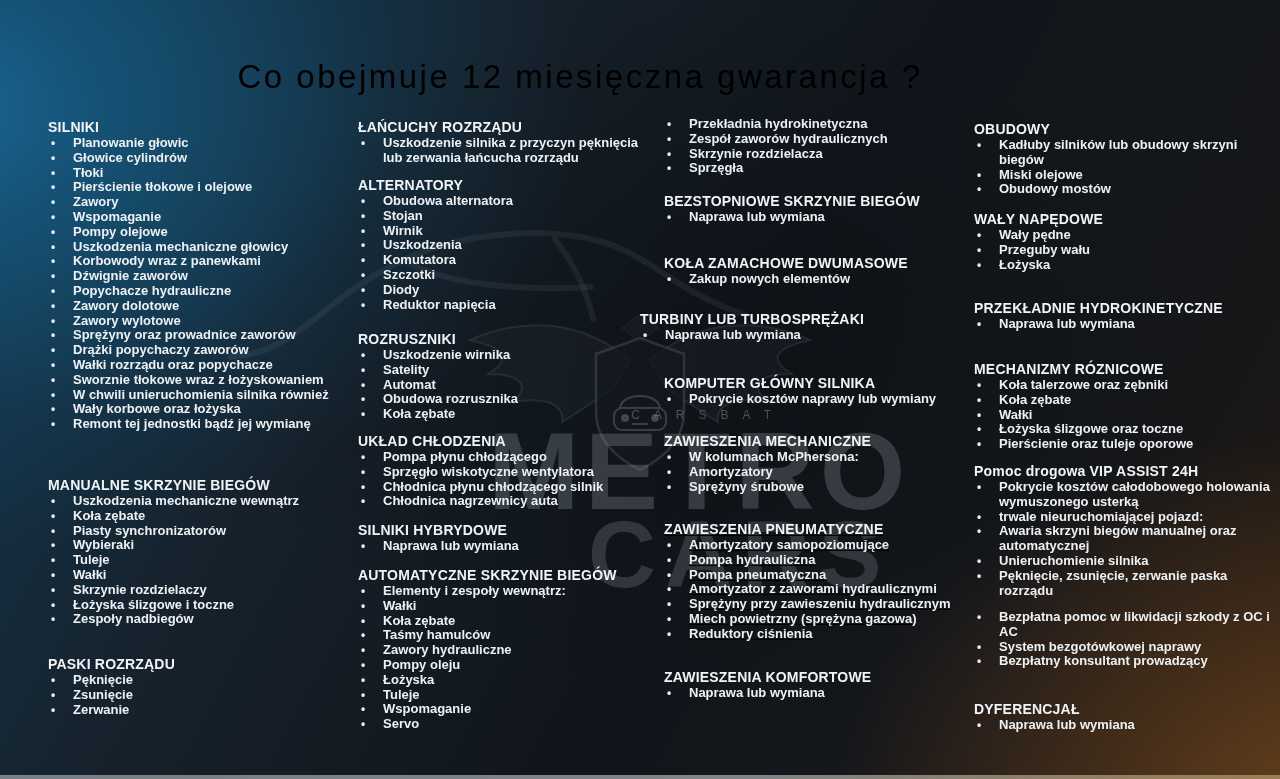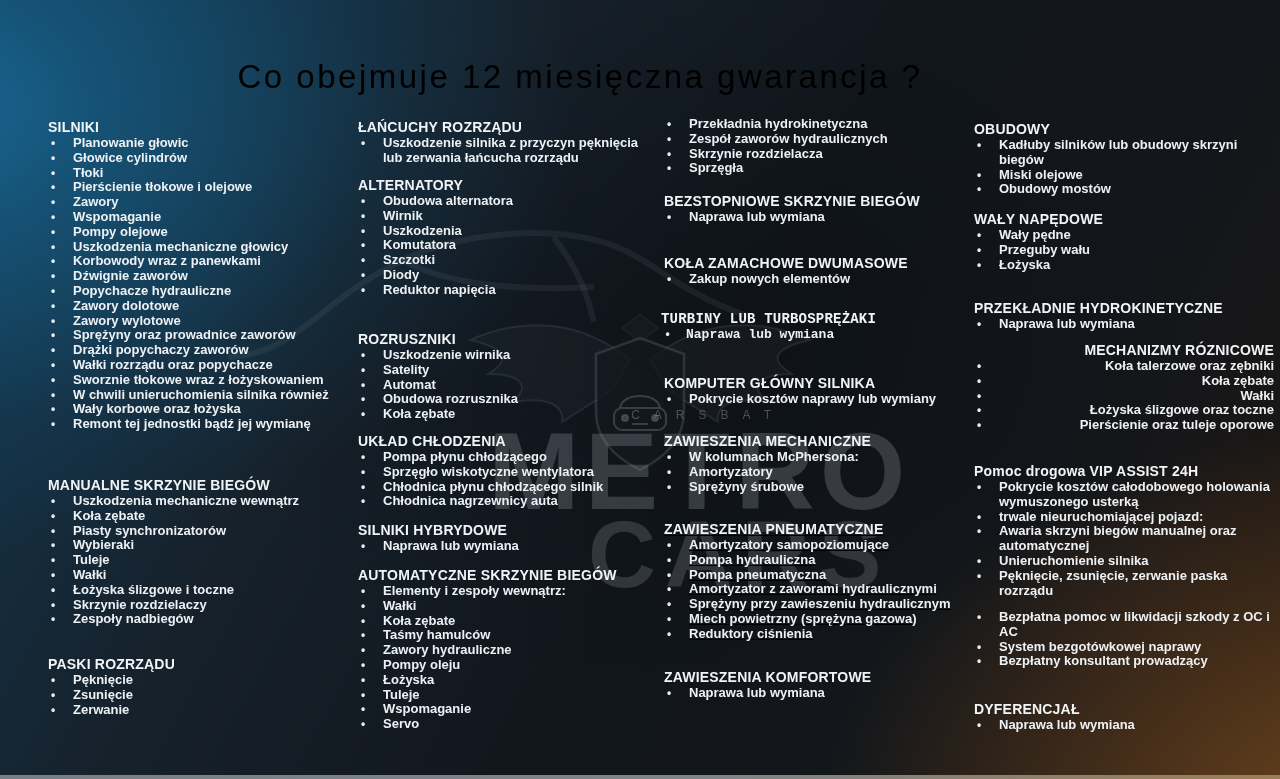--- a/index.html
+++ b/index.html
@@ -110,22 +110,22 @@
       </div>
       <div class="sec" style="left: 48px; top: 476px; width: 300px;">
         <h2>MANUALNE SKRZYNIE BIEGÓW</h2>
         <ul>
           <li>Uszkodzenia mechaniczne wewnątrz</li>
           <li>Koła zębate</li>
           <li>Piasty synchronizatorów</li>
           <li>Wybieraki</li>
           <li>Tuleje</li>
           <li>Wałki</li>
+          <li>Skrzynie rozdzielaczy</li>
           <li>Łożyska ślizgowe i toczne</li>
-          <li>Skrzynie rozdzielaczy</li>
           <li>Zespoły nadbiegów</li>
         </ul>
       </div>
       <div class="sec" style="left: 48px; top: 655px; width: 300px;">
         <h2>PASKI ROZRZĄDU</h2>
         <ul>
           <li>Pęknięcie</li>
           <li>Zsunięcie</li>
           <li>Zerwanie</li>
         </ul>
@@ -133,20 +133,21 @@
       <div class="sec" style="left: 358px; top: 118px; width: 292px;">
         <h2>ŁAŃCUCHY ROZRZĄDU</h2>
         <ul>
           <li>Uszkodzenie silnika z przyczyn pęknięcia lub zerwania łańcucha rozrządu</li>
         </ul>
       </div>
       <div class="sec" style="left: 358px; top: 176px; width: 292px;">
         <h2>ALTERNATORY</h2>
         <ul>
           <li>Obudowa alternatora</li>
+          <li>Stojan</li>
           <li>Wirnik</li>
           <li>Uszkodzenia</li>
           <li>Komutatora</li>
           <li>Szczotki</li>
           <li>Diody</li>
           <li>Reduktor napięcia</li>
         </ul>
       </div>
       <div class="sec" style="left: 358px; top: 330px; width: 292px;">
         <h2>ROZRUSZNIKI</h2>
@@ -201,21 +202,21 @@
         <ul>
           <li>Naprawa lub wymiana</li>
         </ul>
       </div>
       <div class="sec" style="left: 664px; top: 254px; width: 300px;">
         <h2>KOŁA ZAMACHOWE DWUMASOWE</h2>
         <ul>
           <li>Zakup nowych elementów</li>
         </ul>
       </div>
-      <div class="sec" style="left: 661px; top: 310px; width: 300px; font-family: Liberation Mono, monospace;">
+      <div class="sec" style="left: 640px; top: 310px; width: 300px;">
         <h2>TURBINY LUB TURBOSPRĘŻAKI</h2>
         <ul>
           <li>Naprawa lub wymiana</li>
         </ul>
       </div>
       <div class="sec" style="left: 664px; top: 374px; width: 300px;">
         <h2>KOMPUTER GŁÓWNY SILNIKA</h2>
         <ul>
           <li>Pokrycie kosztów naprawy lub wymiany</li>
         </ul>
@@ -261,21 +262,21 @@
           <li>Przeguby wału</li>
           <li>Łożyska</li>
         </ul>
       </div>
       <div class="sec" style="left: 974px; top: 299px; width: 300px;">
         <h2>PRZEKŁADNIE HYDROKINETYCZNE</h2>
         <ul>
           <li>Naprawa lub wymiana</li>
         </ul>
       </div>
-      <div class="sec" style="left: 974px; top: 341px; width: 300px; text-align: right;">
+      <div class="sec" style="left: 974px; top: 360px; width: 300px;">
         <h2>MECHANIZMY RÓZNICOWE</h2>
         <ul>
           <li>Koła talerzowe oraz zębniki</li>
           <li>Koła zębate</li>
           <li>Wałki</li>
           <li>Łożyska ślizgowe oraz toczne</li>
           <li>Pierścienie oraz tuleje oporowe</li>
         </ul>
       </div>
       <div class="sec" style="left: 974px; top: 462px; width: 300px;">

